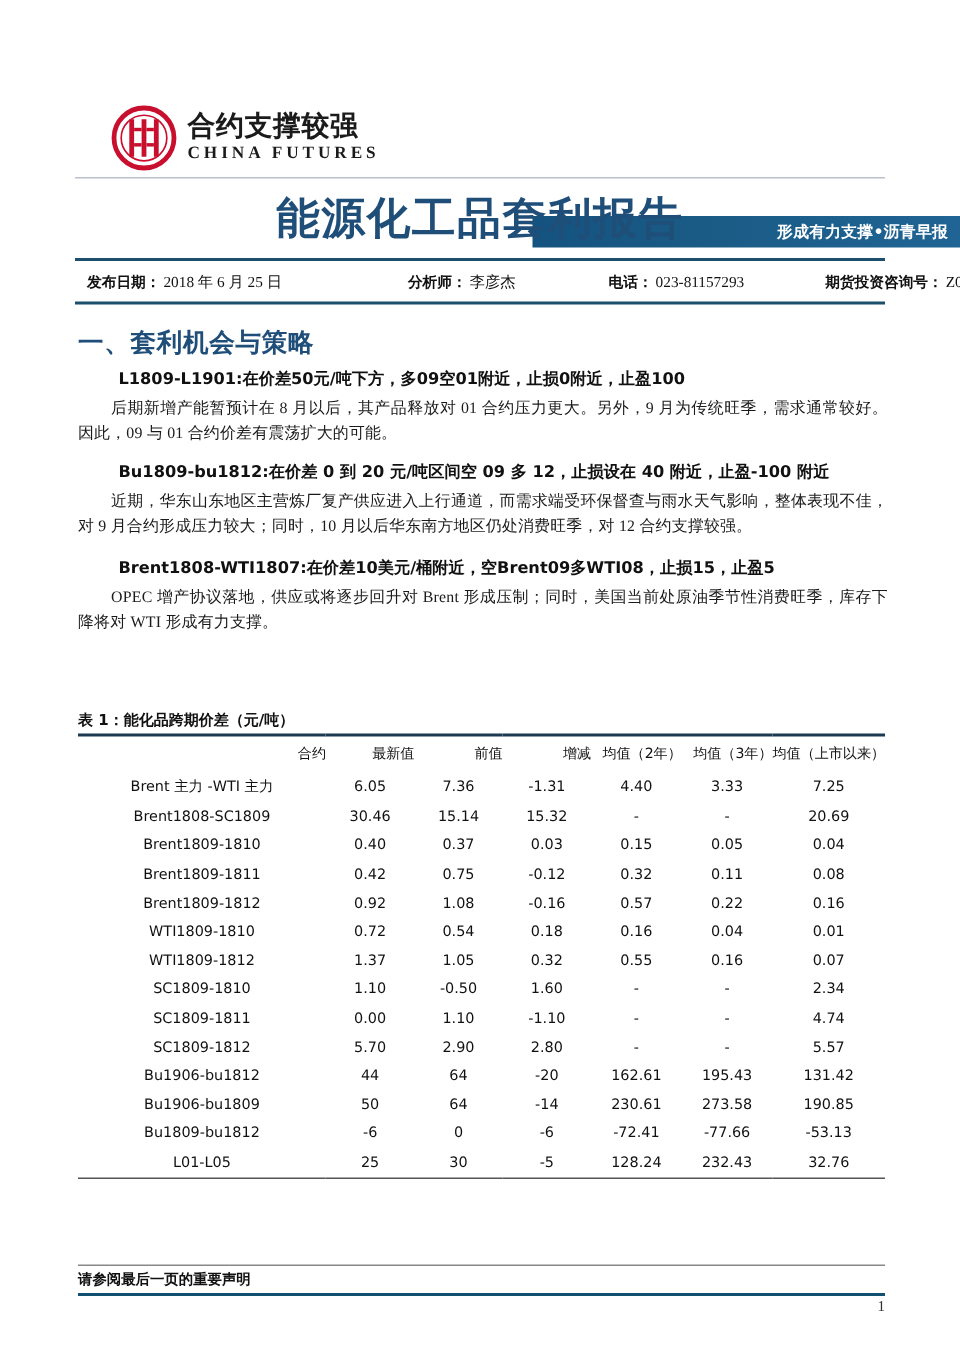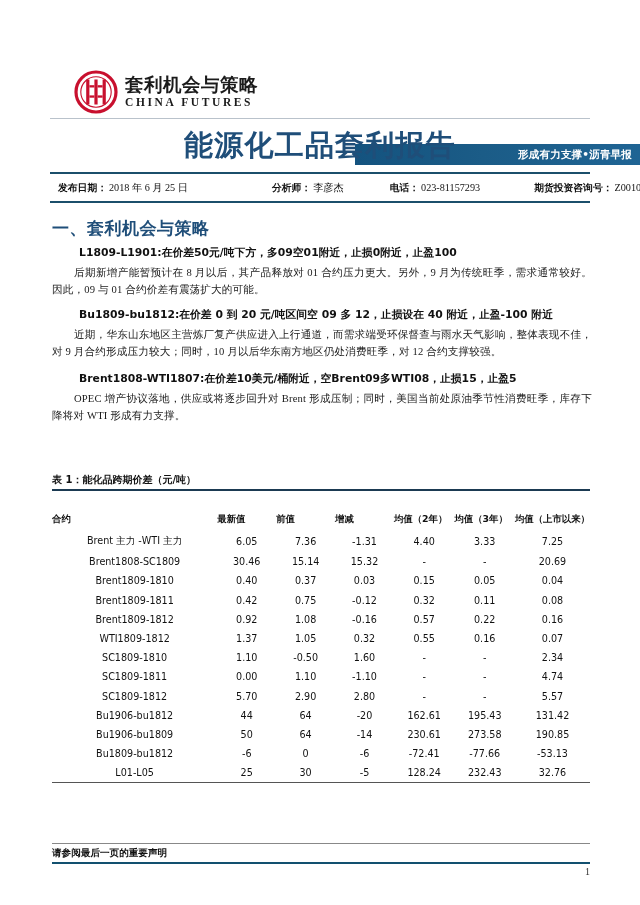--- a/index.html
+++ b/index.html
@@ -134,21 +134,21 @@
     font-size: 9.8px;
     color: #111;
   }
   .meta-value {
     font-family: "Liberation Serif", serif;
     font-size: 10.2px;
     color: #111;
     margin-left: 2px;
   }
   .m1 { margin-right: 84px; }
-  .m2 { margin-right: 46px; }
+  .m2 { margin-right: 62px; }
   .m3 { margin-right: 54px; }
 
   
   .section-heading {
     position: absolute;
     font-family: "DejaVu Sans", sans-serif;
     font-size: 17px;
     font-weight: bold;
     color: #1f4e79;
     letter-spacing: 0.5px;
@@ -197,24 +197,24 @@
   }
   .data-table {
     position: absolute;
     left: 52px; top: 489px;
     width: 538px;
     border-collapse: collapse;
     font-family: "DejaVu Sans", sans-serif;
   }
   .data-table thead th {
     font-size: 9.4px;
-    font-weight: bold;
-    color: #111;
-    padding: 22px 0 5px 0;
-    text-align: left;
+    font-weight: normal;
+    color: #111;
+    padding: 5px 0 5px 0;
+    text-align: right;
     border-top: 2.5px solid #1b3a52;
     white-space: nowrap;
   }
   .data-table tbody td {
     font-size: 9.6px;
     color: #111;
     text-align: center;
     padding: 4.1px 0;
     white-space: nowrap;
   }
@@ -269,21 +269,21 @@
           <rect x="12.2" y="9.5" width="3.2" height="25" fill="#c8102e"></rect>
           <rect x="20.4" y="9.5" width="3.2" height="25" fill="#c8102e"></rect>
           <rect x="28.6" y="9.5" width="3.2" height="25" fill="#c8102e"></rect>
           <rect x="15.4" y="15.2" width="5" height="2.3" fill="#c8102e"></rect>
           <rect x="23.6" y="15.2" width="5" height="2.3" fill="#c8102e"></rect>
           <rect x="15.4" y="25.4" width="5" height="2.3" fill="#c8102e"></rect>
           <rect x="23.6" y="25.4" width="5" height="2.3" fill="#c8102e"></rect>
         </svg>
       </div>
       <div class="logo-text">
-        <span class="logo-cn">套利机会与策略</span>
+        <span class="logo-cn">合约支撑较强</span>
         <span class="logo-en">CHINA FUTURES</span>
       </div>
     </div>
     <div class="banner">
       <span class="banner-label">形成有力支撑•沥青早报</span>
     </div>
   </div>
   <div class="header-rule"></div>
 
   <div class="doc-title">能源化工品套利报告</div>
@@ -380,20 +380,29 @@
         <tr>
           <td class="col-name">Brent1809-1812</td>
           <td class="col-num">0.92</td>
           <td class="col-num">1.08</td>
           <td class="col-num">-0.16</td>
           <td class="col-num">0.57</td>
           <td class="col-num">0.22</td>
           <td class="col-num">0.16</td>
         </tr>
         <tr>
+          <td class="col-name">WTI1809-1810</td>
+          <td class="col-num">0.72</td>
+          <td class="col-num">0.54</td>
+          <td class="col-num">0.18</td>
+          <td class="col-num">0.16</td>
+          <td class="col-num">0.04</td>
+          <td class="col-num">0.01</td>
+        </tr>
+        <tr>
           <td class="col-name">WTI1809-1812</td>
           <td class="col-num">1.37</td>
           <td class="col-num">1.05</td>
           <td class="col-num">0.32</td>
           <td class="col-num">0.55</td>
           <td class="col-num">0.16</td>
           <td class="col-num">0.07</td>
         </tr>
         <tr>
           <td class="col-name">SC1809-1810</td>

